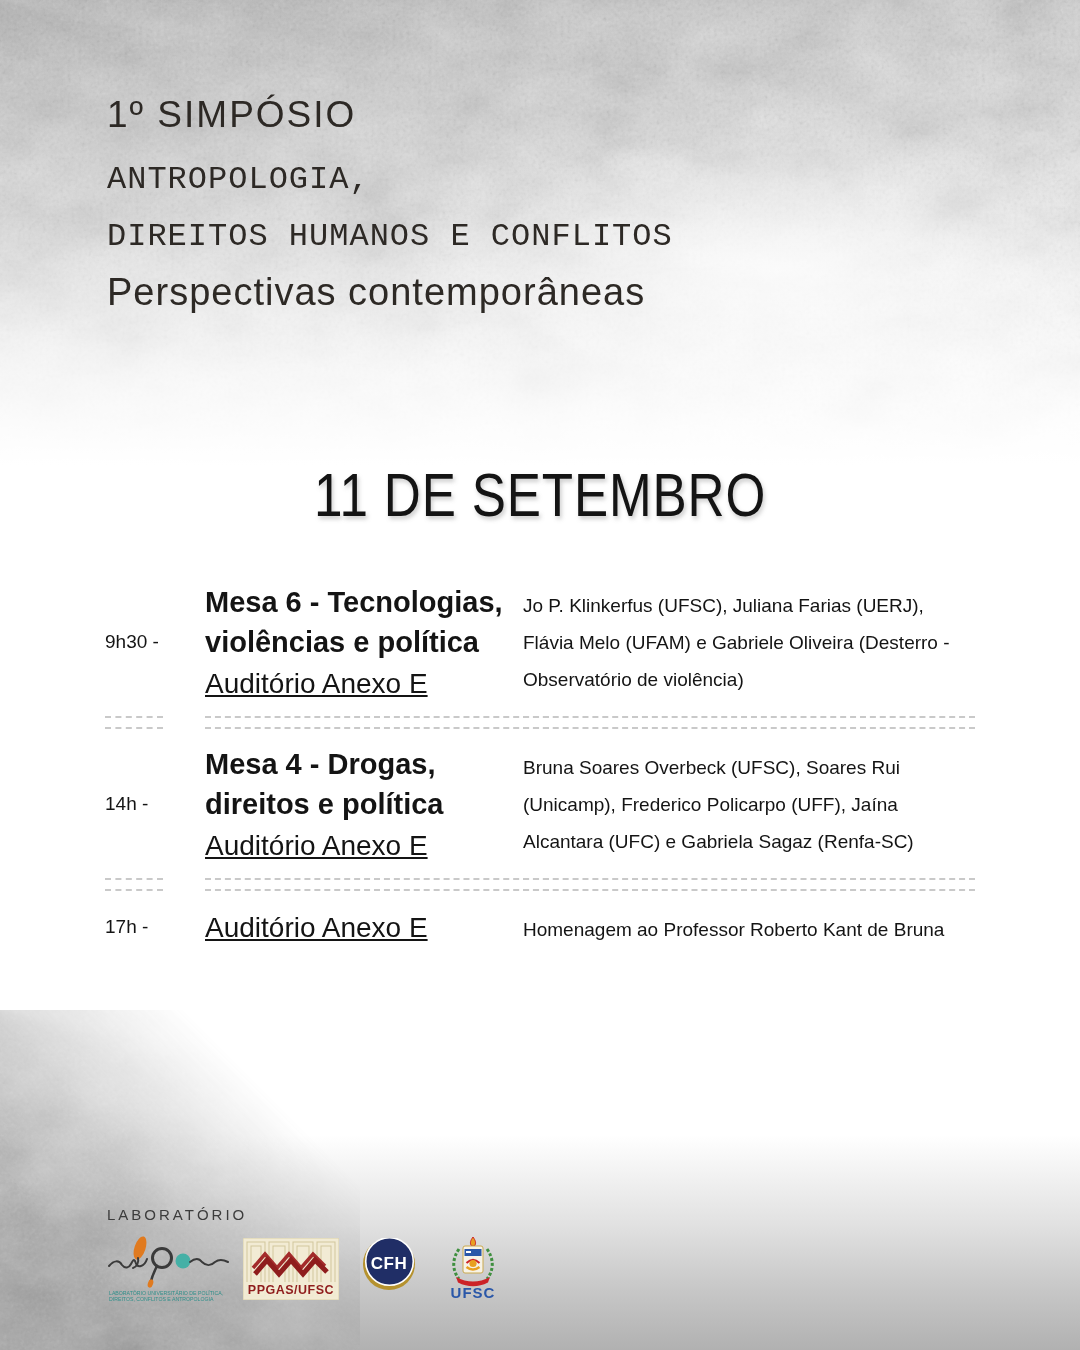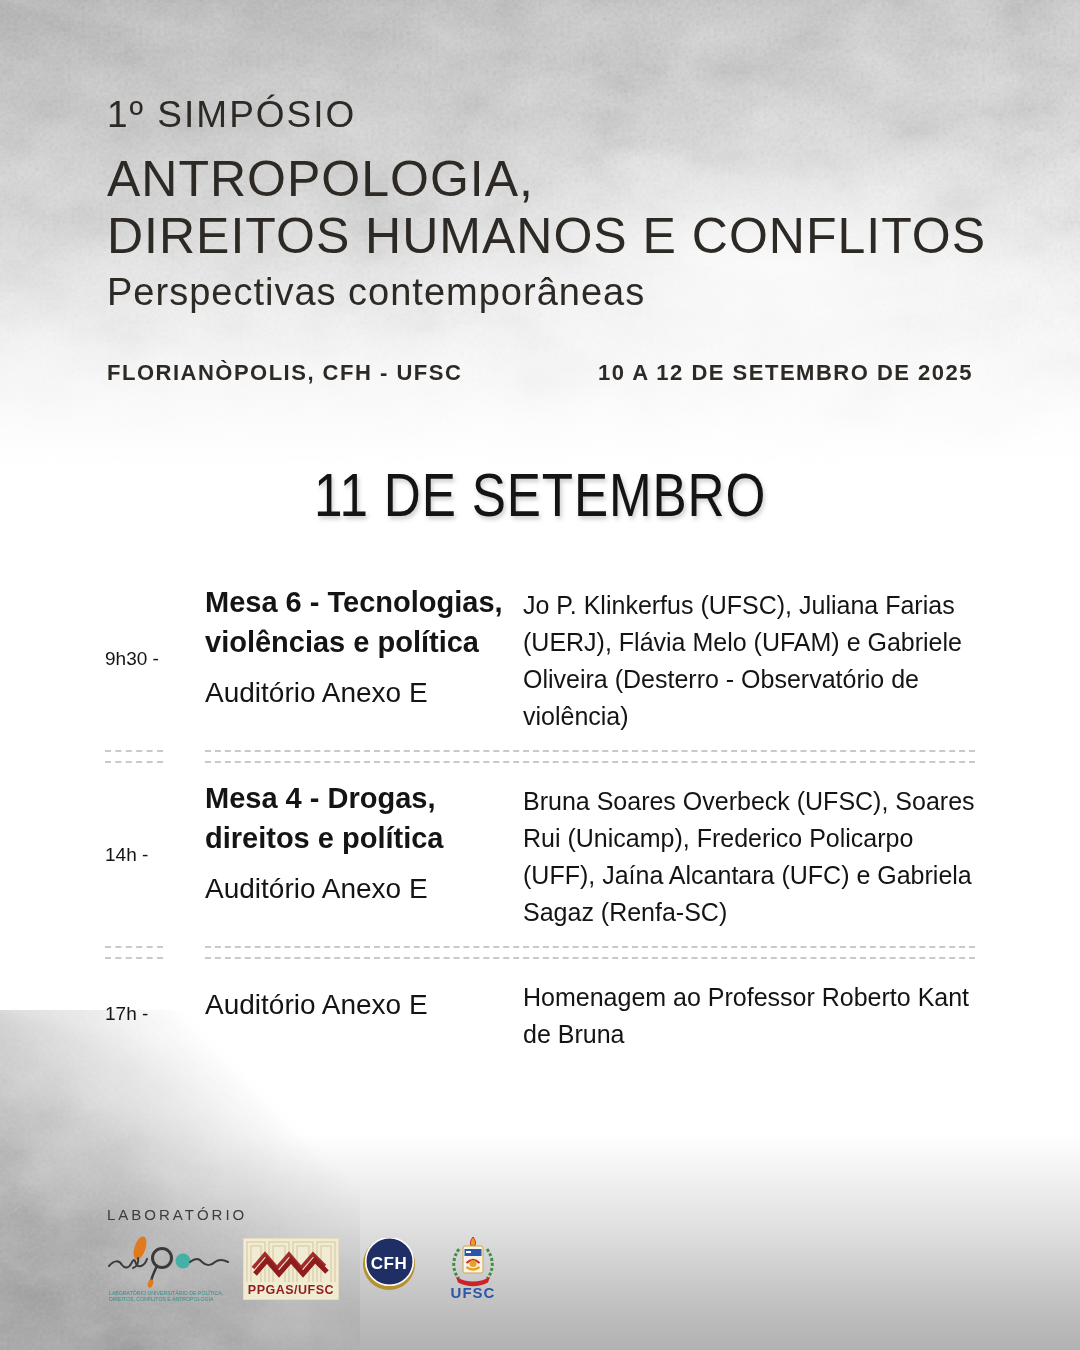--- a/index.html
+++ b/index.html
@@ -30,21 +30,21 @@
   }
   .bg-corner {
     position:absolute; bottom:0; left:0; width:360px; height:340px; opacity:.85;
     -webkit-mask-image:linear-gradient(45deg, rgba(0,0,0,1) 25%, rgba(0,0,0,0) 75%);
     mask-image:linear-gradient(45deg, rgba(0,0,0,1) 25%, rgba(0,0,0,0) 75%);
   }
 
   
   .header { position:absolute; left:107px; top:94px; color:#2d2925; }
   .kicker  { font-size:37px; letter-spacing:2px; }
-  .title   { font-size:50px; line-height:57px; letter-spacing:1px; }
+  .title   { font-size:32px; line-height:57px; letter-spacing:1px;font-family:Liberation Mono, monospace; }
   .title.first { margin-top:15px; }
   .subtitle{ font-size:38px; margin-top:6px; letter-spacing:1px; }
   .meta {
     display:flex; justify-content:space-between; width:866px; margin-top:46px;
     font-size:22px; font-weight:bold; letter-spacing:1.5px; color:#2d2925;
   }
 
   
   .day {
     position:absolute; top:460px; left:0; width:1080px; text-align:center;
@@ -52,22 +52,22 @@
     transform:scaleX(0.84);
     text-shadow:2px 3px 5px rgba(110,110,110,0.35), 0 0 10px rgba(255,255,255,0.9);
     white-space:nowrap;
   }
 
   
   .schedule { position:absolute; left:105px; top:582px; width:870px; color:#141414; }
   .row { display:grid; grid-template-columns:100px 318px 452px; }
   .time { font-size:19px; align-self:center; }
   .stitle { font-size:29px; font-weight:bold; line-height:40px; }
-  .venue  { font-size:28px; line-height:34px; margin-top:14px; }
-  .speakers { font-size:25px; line-height:37px; padding-top:5px; }
+  .venue  { font-size:28px; line-height:34px; margin-top:5px;text-decoration:underline; }
+  .speakers { font-size:19px; line-height:37px; padding-top:5px; }
   .sep { display:grid; grid-template-columns:100px 318px 452px; height:13px; margin:15px 0; }
   .sep span { display:block; height:13px; box-sizing:border-box;
               border-top:2px dashed #c9c9c9; border-bottom:2px dashed #c9c9c9; }
   .sep .s1 { width:58px; }
   .sep .s2 { width:344px; }
   .sep .s3 { width:452px; }
 
   
   .footer { position:absolute; left:107px; top:1206px; }
   .realize { font-size:15px; letter-spacing:3px; color:#3c3c3c; margin-bottom:12px; }
@@ -115,24 +115,20 @@
       <rect width="100%" height="100%" filter="url(#f-fine)"></rect>
       <rect width="100%" height="100%" filter="url(#f-cloud)"></rect>
     </svg>
   </div>
 
   <div class="header">
     <div class="kicker">1º SIMPÓSIO</div>
     <div class="title first">ANTROPOLOGIA,</div>
     <div class="title">DIREITOS HUMANOS E CONFLITOS</div>
     <div class="subtitle">Perspectivas contemporâneas</div>
-    <div class="meta">
-      <span>FLORIANÒPOLIS, CFH - UFSC</span>
-      <span>10 A 12 DE SETEMBRO DE 2025</span>
-    </div>
   </div>
 
   <div class="day">11 DE SETEMBRO</div>
 
   <div class="schedule">
 
     <div class="row">
       <div class="time">9h30 -</div>
       <div>
         <div class="stitle">Mesa 6 - Tecnologias, violências e política</div>

